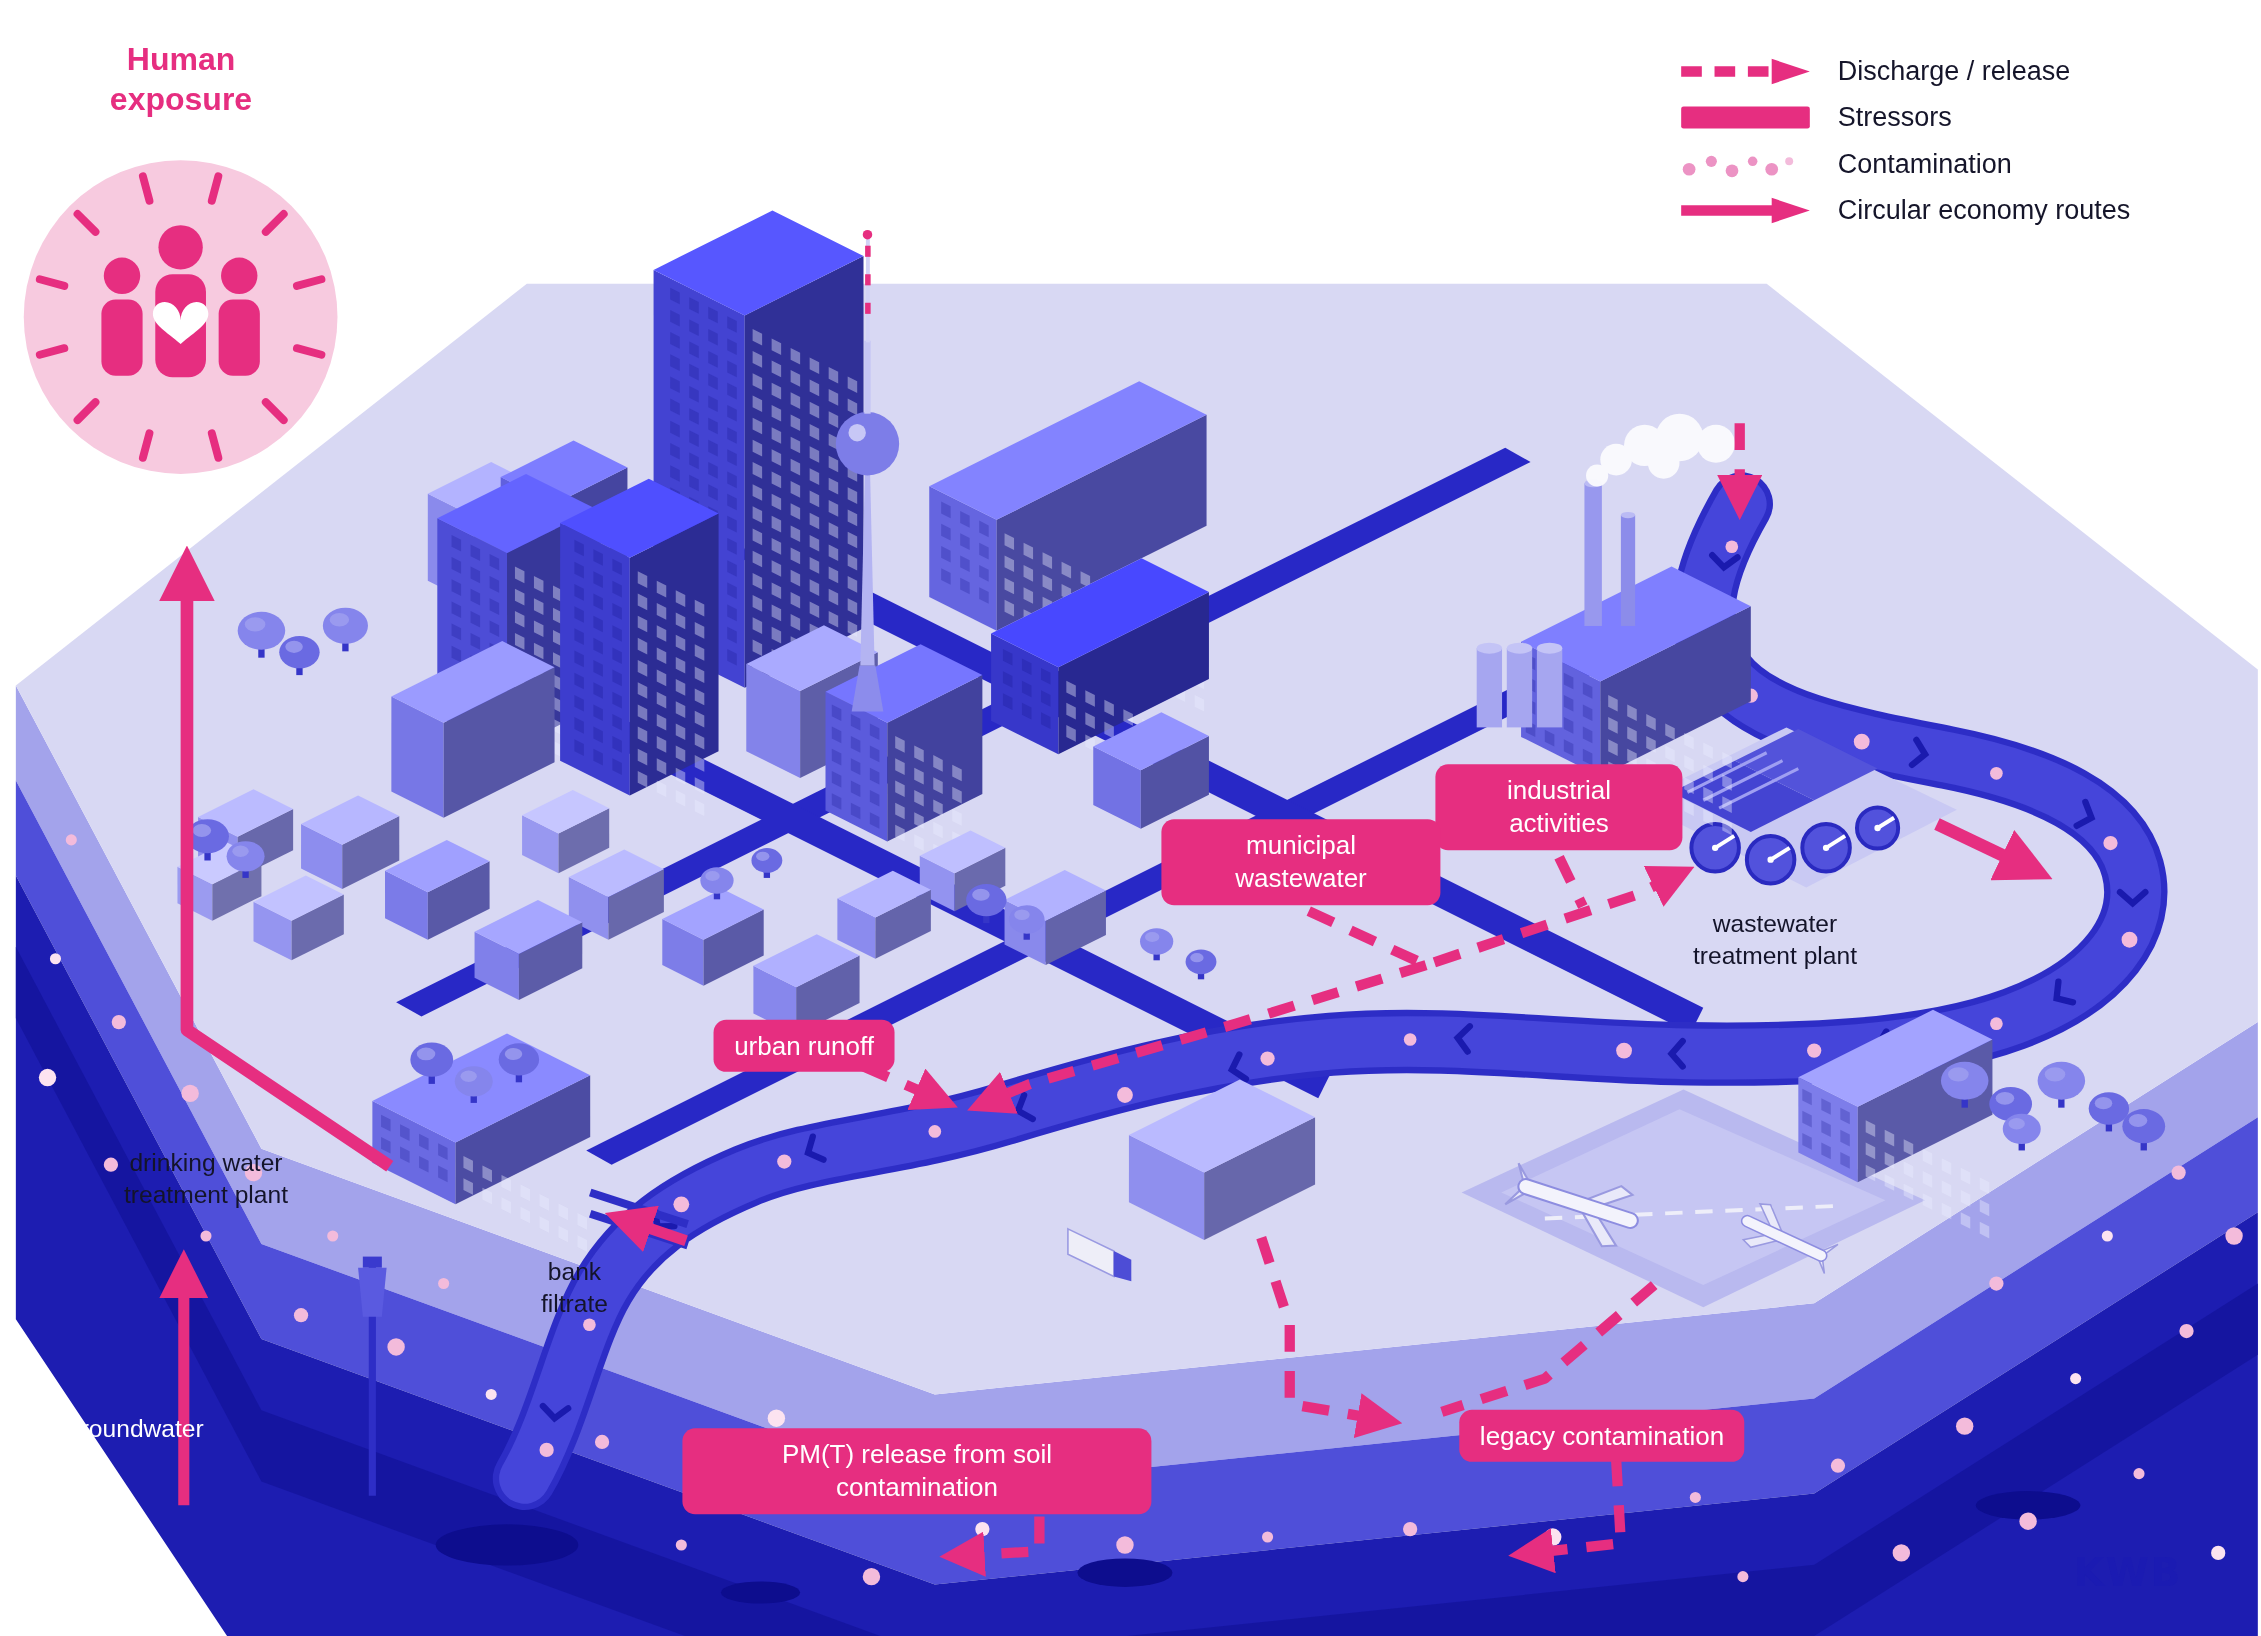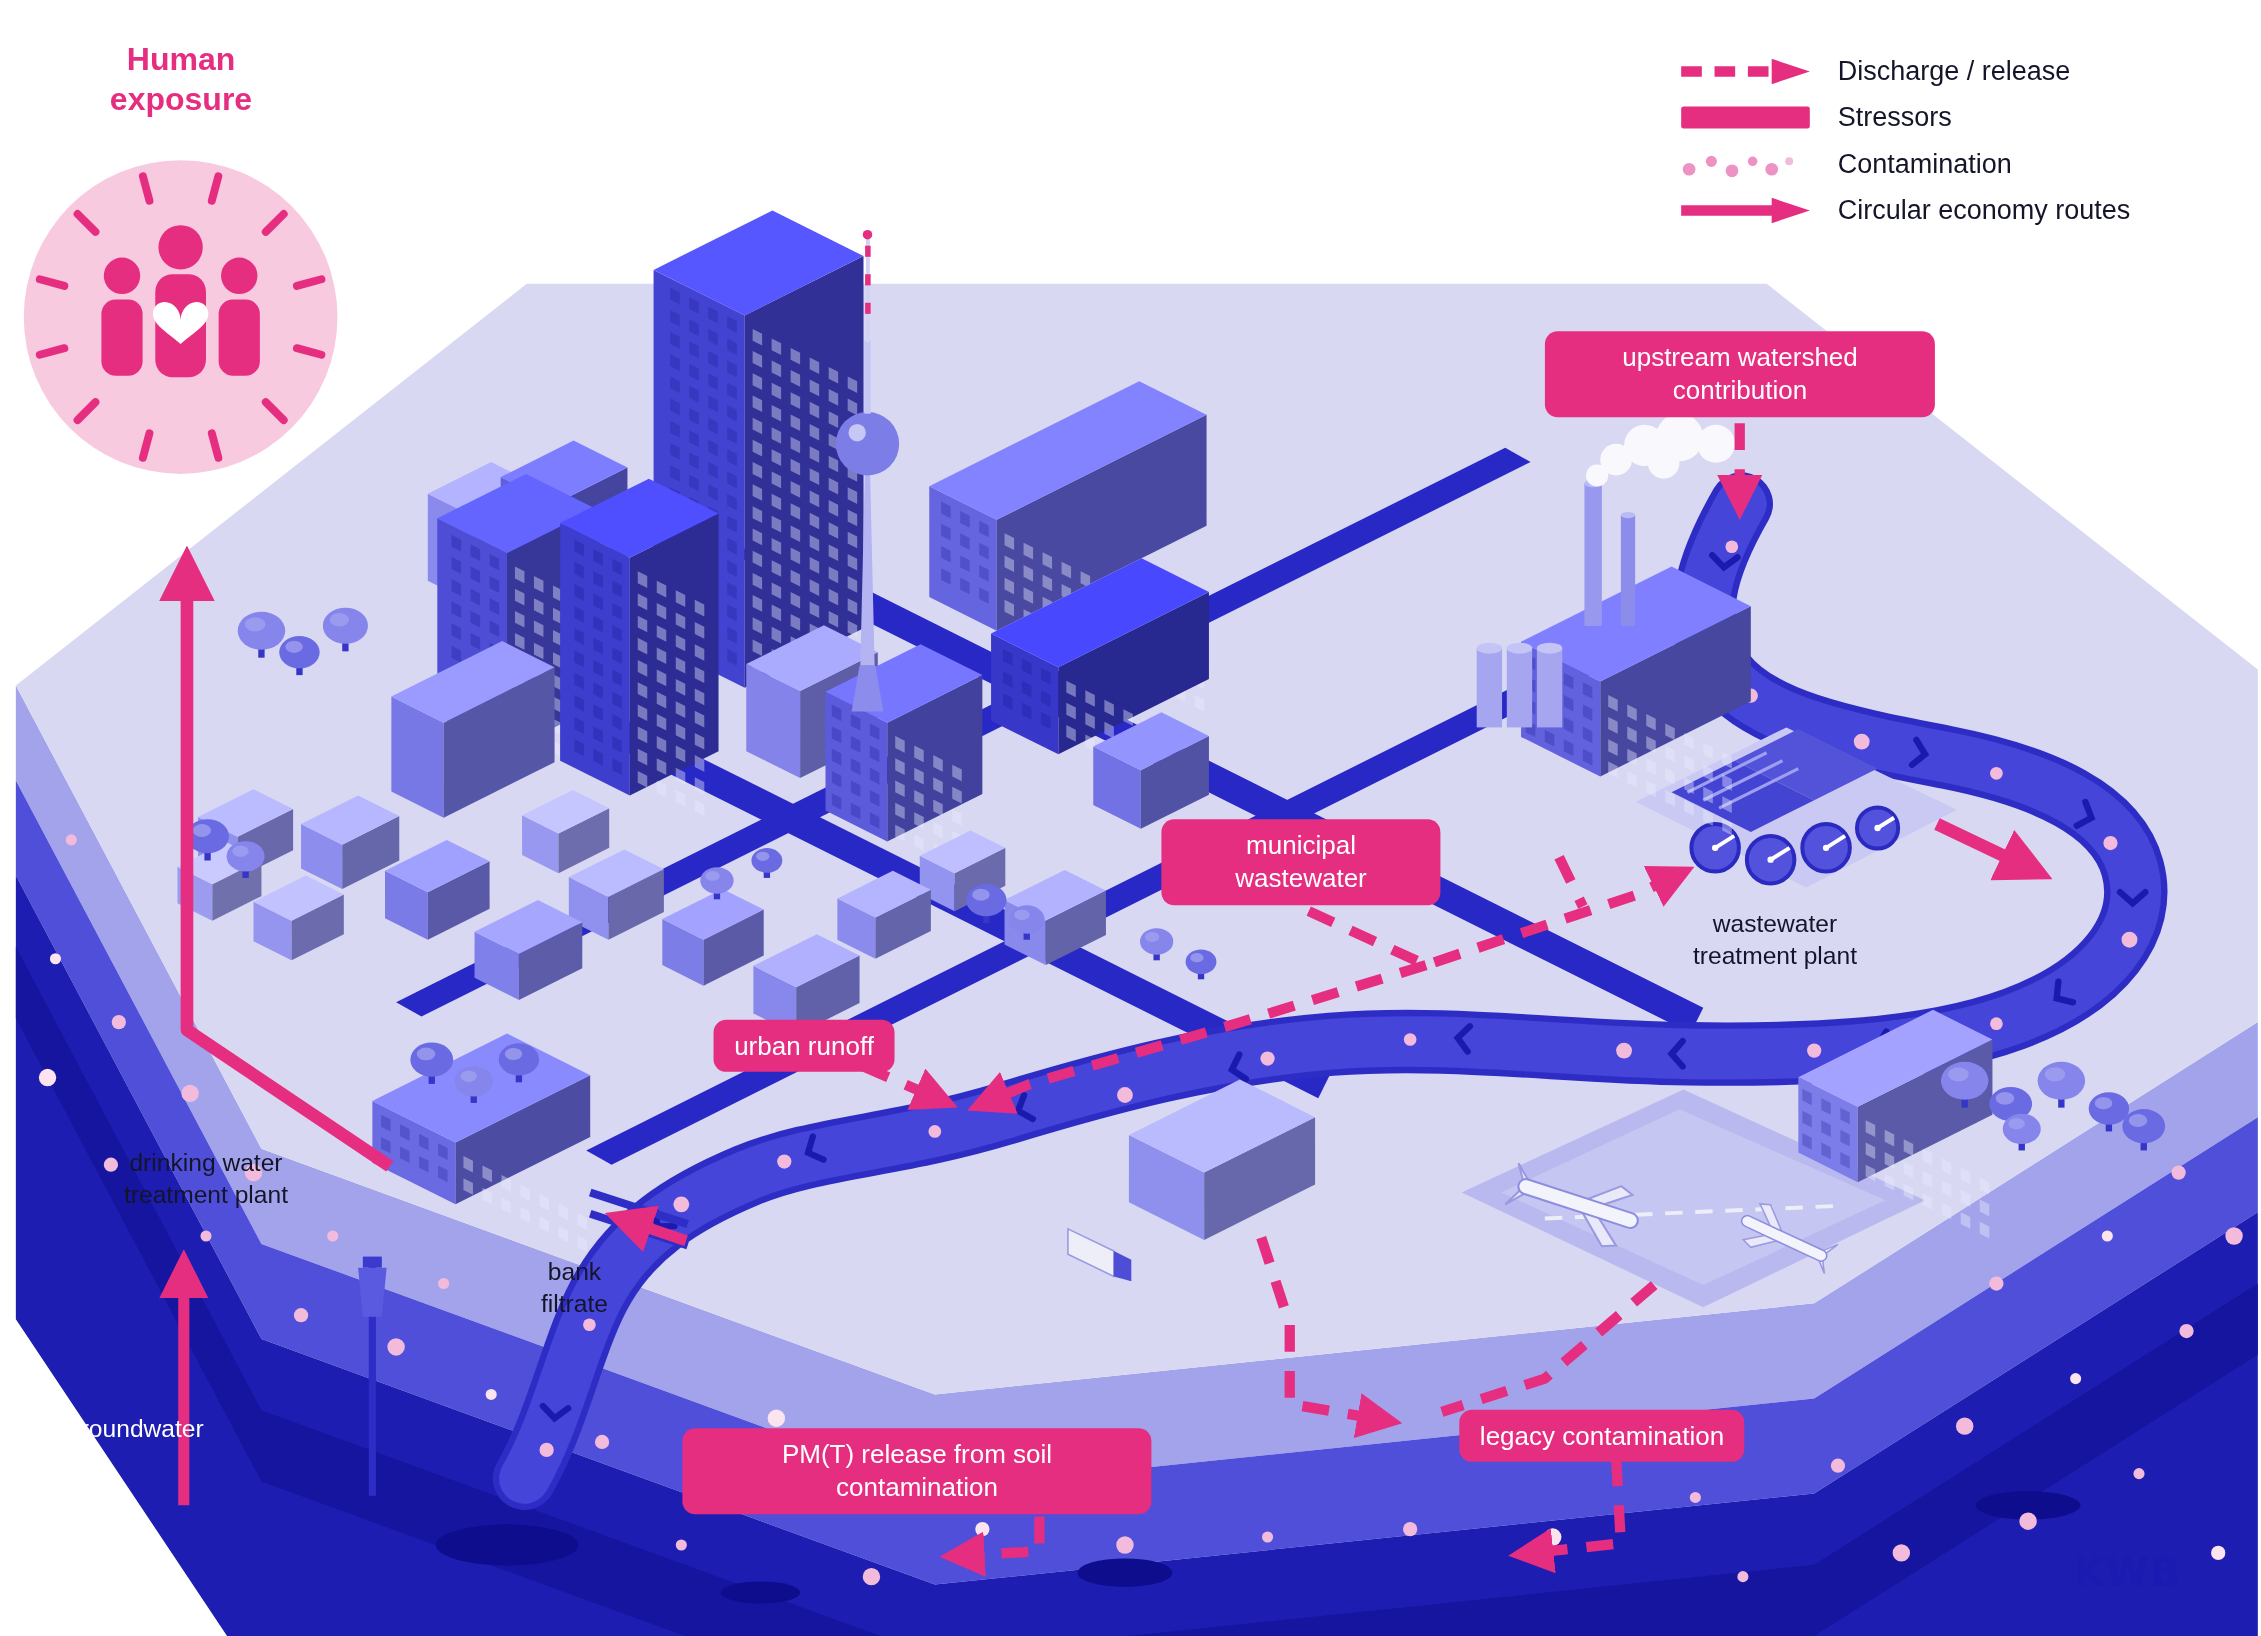--- a/index.html
+++ b/index.html
@@ -1038,21 +1038,21 @@
 
   <div class="sw">
     <svg width="135" height="35" viewBox="0 0 170 44">
       <line x1="4" y1="22" x2="122" y2="22" class="sa" stroke-width="13"></line>
       <polygon points="118,6 166,22 118,38" class="fa"></polygon>
     </svg>
   </div>
   <div class="lab">Circular economy routes</div>
 </div>
 
-<div class="tag" style="left:1740px;top:374px;width:349px">upstream watershed contribution</div>
+<div class="tag" style="left:1559px;top:807px;width:206px">industrial activities</div>
 <div class="tag" style="left:1301px;top:862px;width:238px">municipal wastewater</div>
 <div class="tag nowrap" style="left:804px;top:1046px">urban runoff</div>
 <div class="tag nowrap" style="left:1602px;top:1436px">legacy contamination</div>
 <div class="tag" style="left:917px;top:1471px;width:428px">PM(T) release from soil contamination</div>
 
 <div class="lbl" style="left:1672px;top:908px;width:206px">wastewater treatment plant</div>
 <div class="lbl" style="left:83px;top:1147px;width:246px">drinking water treatment plant</div>
 <div class="lbl" style="left:515px;top:1256px;width:119px">bank filtrate</div>
 <div class="lbl white" style="left:67px;top:1413px;width:222px">groundwater</div>
 

